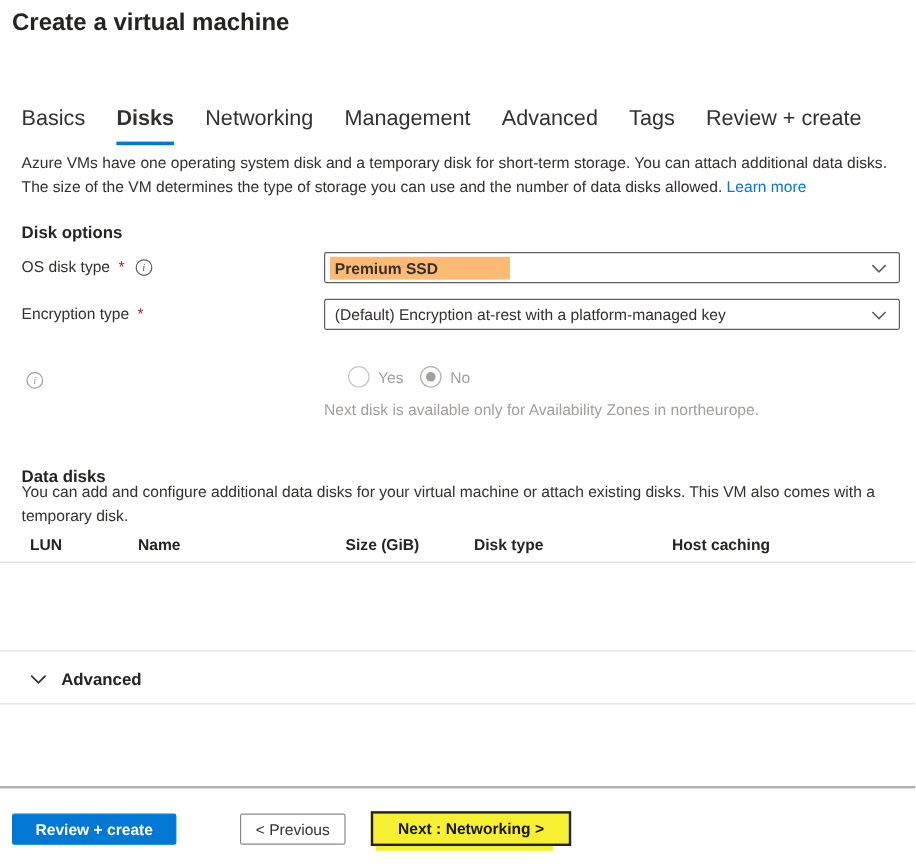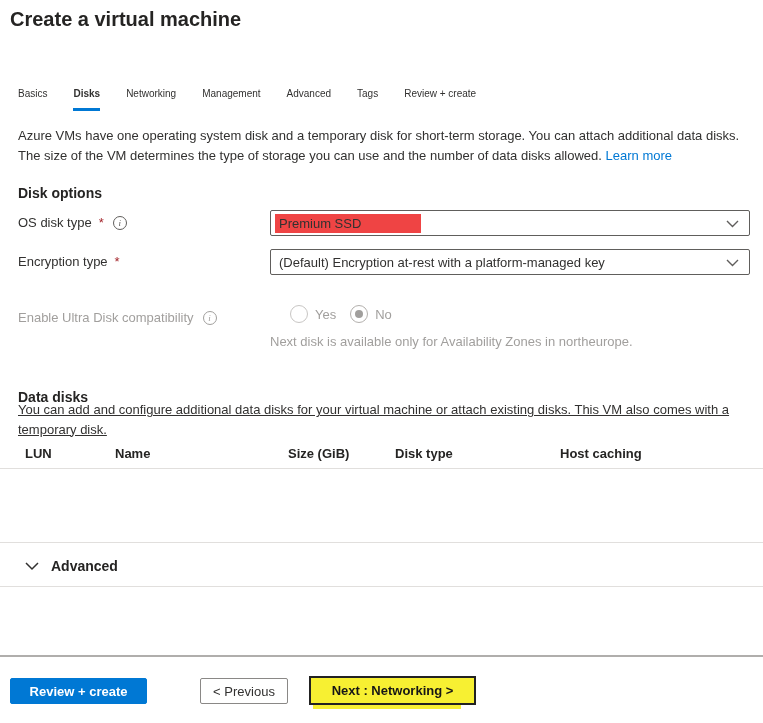--- a/index.html
+++ b/index.html
@@ -3,39 +3,39 @@
 <meta charset="utf-8">
 <style>
   * { margin:0; padding:0; box-sizing:border-box; }
   html,body { width:763px; height:723px; background:#ffffff; }
   body { font-family:"Liberation Sans", sans-serif; color:#323130; font-size:13px; }
   .page { position:relative; width:763px; height:723px; overflow:hidden; background:#fff; }
 
   .page-title { position:absolute; left:10px; top:8px; font-size:20px; font-weight:700; color:#252423; }
 
   .tabs { position:absolute; left:18px; top:88px; display:flex; gap:26px; }
-  .tab { font-size:10px; color:#323130; padding-bottom:9px; cursor:pointer; white-space:nowrap; }
+  .tab { font-size:18px; color:#323130; padding-bottom:9px; cursor:pointer; white-space:nowrap; }
   .tab.active { font-weight:700; border-bottom:3px solid #0078d4; }
 
   .intro { position:absolute; left:18px; top:126px; width:740px; line-height:1.5; color:#323130; }
   a.link { color:#0078d4; text-decoration:none; cursor:pointer; }
 
   .section-heading { position:absolute; left:18px; font-size:14px; font-weight:700; color:#252423; }
 
   .form-label { position:absolute; left:18px; font-size:13px; color:#323130; display:flex; align-items:center; gap:5px; }
   .req { color:#a4262c; margin-left:2px; }
   .info-icon { display:inline-flex; align-items:center; justify-content:center; width:14px; height:14px;
     border:1px solid #605e5c; border-radius:50%; font-size:9px; font-style:italic; font-family:"Liberation Serif", serif;
     color:#605e5c; margin-left:4px; }
   .form-label.disabled, .form-label.disabled .info-icon { color:#a19f9d; border-color:#a19f9d; }
 
   .dropdown { position:absolute; left:270px; width:480px; height:26px; border:1px solid #605e5c; border-radius:2px;
     background:#fff; display:flex; align-items:center; padding:0 30px 0 8px; cursor:pointer; }
   .dropdown .chev { position:absolute; right:10px; top:9px; }
-  .hl-text { background:#ef4444; padding:2px 60px 2px 4px; margin-left:-4px; }
+  .hl-text { background:#fdba74; padding:2px 60px 2px 4px; margin-left:-4px;font-weight:bold; }
 
   .radio-group { position:absolute; left:270px; display:flex; align-items:center; gap:14px;margin-left:20px; }
   .radio-opt { display:flex; align-items:center; gap:7px; color:#a19f9d; }
   .radio-circle { width:18px; height:18px; border:1px solid #c8c6c4; border-radius:50%; position:relative; background:#fff; }
   .radio-circle.selected { border-color:#b3b0ad; }
   .radio-circle.selected::after { content:""; position:absolute; left:4px; top:4px; width:8px; height:8px;
     border-radius:50%; background:#a19f9d; }
 
   .hint { position:absolute; left:270px; color:#a19f9d; }
 
@@ -100,37 +100,36 @@
     <span class="req">*</span>
   </div>
   <div class="dropdown" style="top:249px;">
     <span>(Default) Encryption at-rest with a platform-managed key</span>
     <svg class="chev" width="13" height="8" viewBox="0 0 13 8">
         <path d="M1 1l5.5 5.5L12 1" fill="none" stroke="#605e5c" stroke-width="1.4"></path>
       </svg>
   </div>
 
   <div class="form-label disabled" style="top:310px;">
-    <span>Enable Ultra Disk compatibility</span>
     <span class="info-icon">i</span>
   </div>
   <div class="radio-group" style="top:305px;">
     <div class="radio-opt">
       <span class="radio-circle"></span>
       <span>Yes</span>
     </div>
     <div class="radio-opt">
       <span class="radio-circle selected"></span>
       <span>No</span>
     </div>
   </div>
   <div class="hint" style="top:334px;">Next disk is available only for Availability Zones in northeurope.</div>
 
   <div class="section-heading" style="top:372px;margin-top:17px;">Data disks</div>
-  <p class="para" style="top:400px;text-decoration:underline;">You can add and configure additional data disks for your virtual machine or attach existing disks. This VM also comes with a temporary disk.</p>
+  <p class="para" style="top:400px;">You can add and configure additional data disks for your virtual machine or attach existing disks. This VM also comes with a temporary disk.</p>
 
   <div class="table-header" style="top:446px;">
     <span class="th-lun">LUN</span>
     <span class="th-name">Name</span>
     <span class="th-size">Size (GiB)</span>
     <span class="th-type">Disk type</span>
     <span class="th-host">Host caching</span>
   </div>
   <div class="divider" style="top:468px;"></div>
 

